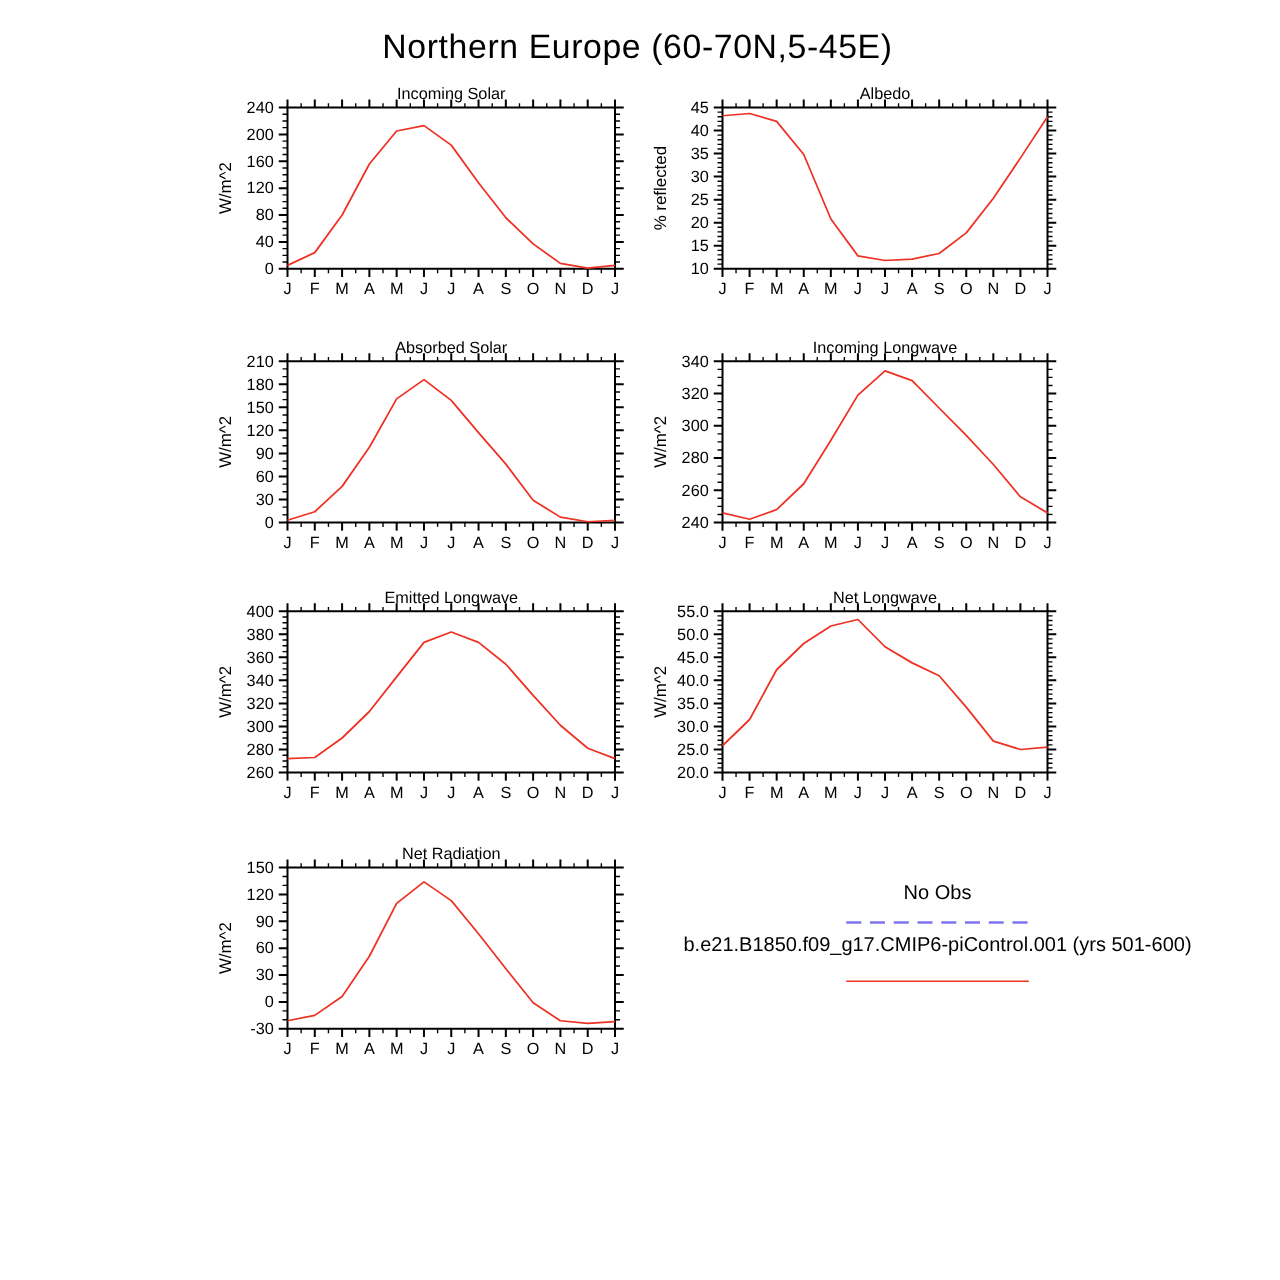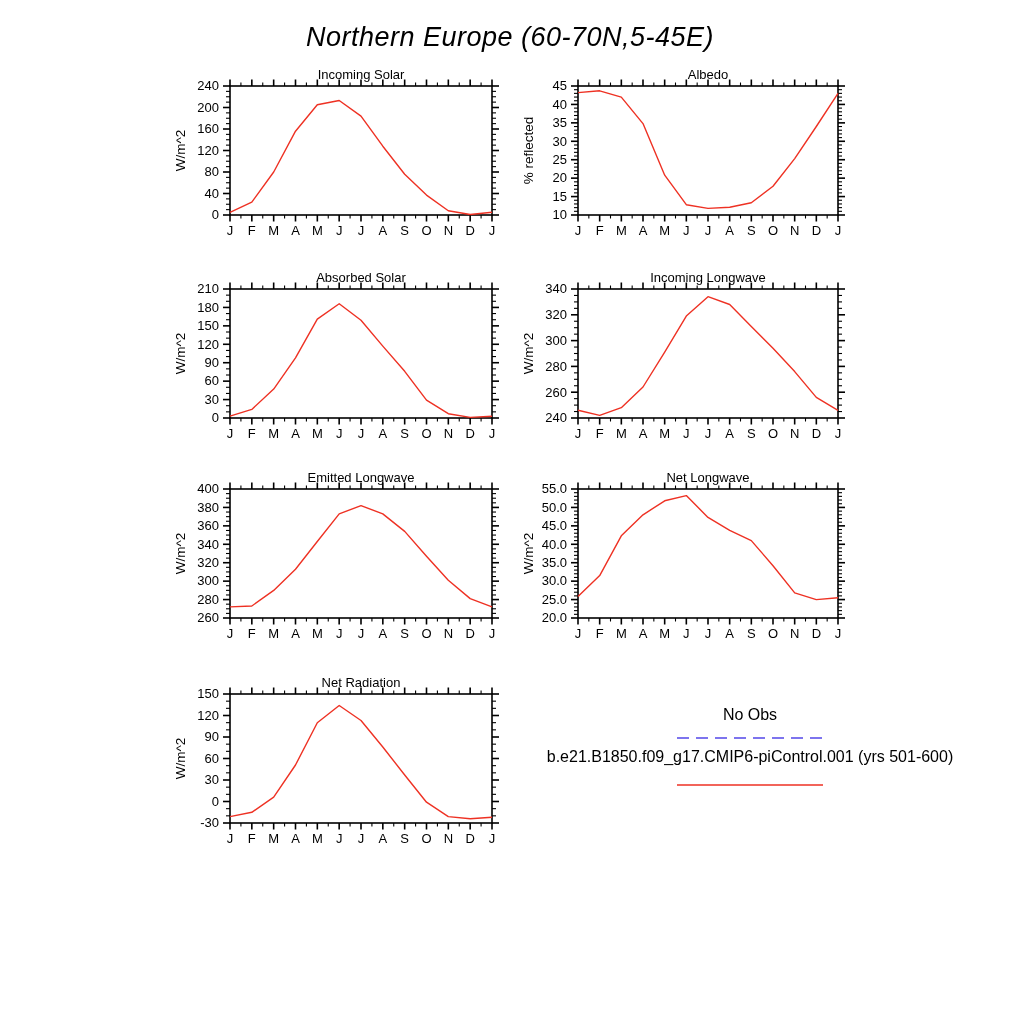--- a/index.html
+++ b/index.html
@@ -1,19 +1,19 @@
 <!DOCTYPE html>
 <html><head>
 <meta charset="utf-8">
 <style>
   html,body{margin:0;padding:0;background:#fff;}
   .page{position:relative;width:1024px;height:1024px;background:#ffffff;overflow:hidden;
         font-family:"Liberation Sans", sans-serif;color:#000;}
   .main-title{position:absolute;left:0;top:22px;width:1020px;text-align:center;
-              font-size:27px;letter-spacing:0.5px;font-style:italic;}
+              font-size:27px;letter-spacing:0.5px;}
   .panel{position:absolute;width:370px;height:192px;}
   svg.chart{display:block;}
   svg text{font-family:"Liberation Sans", sans-serif;fill:#000;}
   .legend{position:absolute;left:440px;top:700px;width:620px;height:100px;}
   .legend-label{position:absolute;left:0;width:100%;text-align:center;font-size:16px;}
   .legend-line{position:absolute;left:50%;transform:translateX(-50%);}
 </style>
 </head>
 <body>
 

